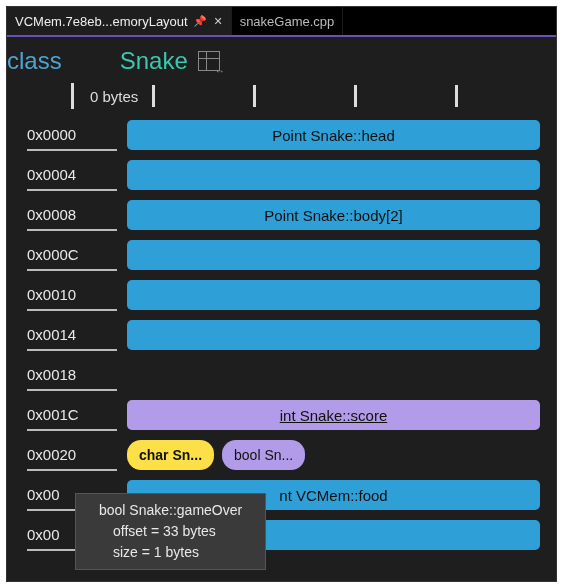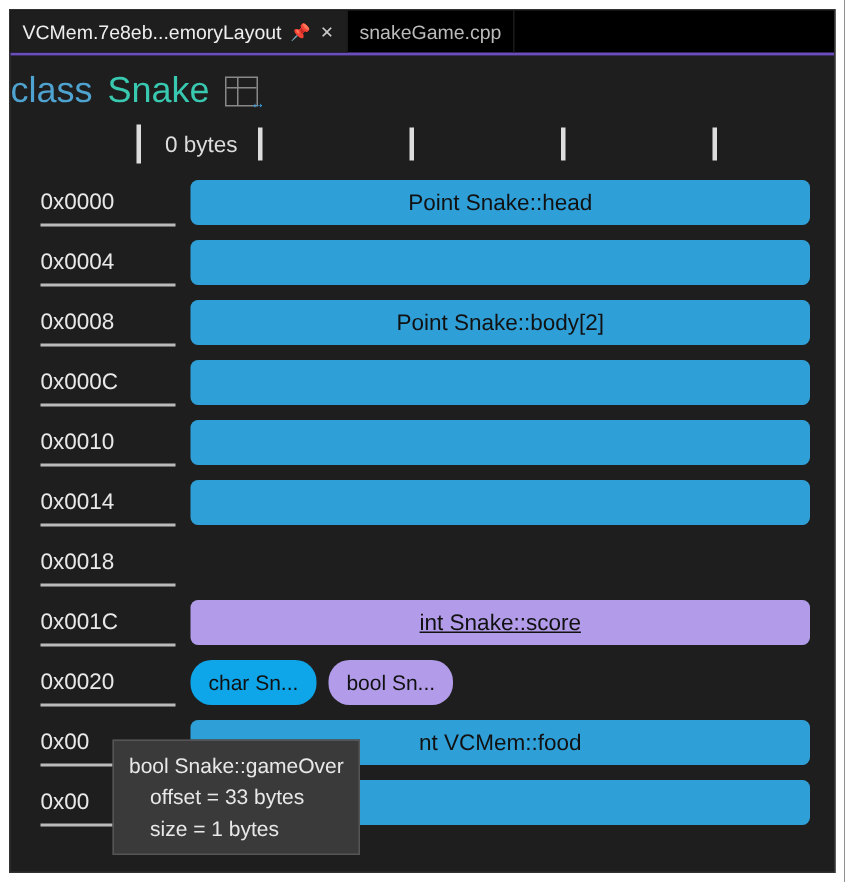--- a/index.html
+++ b/index.html
@@ -41,42 +41,42 @@
   .tab .pin, .tab .close { font-size: 11px; color: #ccc; }
   .title-row {
     display: flex;
     align-items: center;
     justify-content: flex-start;
     gap: 10px;
     padding: 10px 0 6px 0;
     font-size: 24px;
   }
   .kw { color: #4fa3d1; font-weight: 400; }
-  .cls { color: #38c9b0; font-weight: 400; }
+  .cls { color: #38c9b0; font-weight: 400; margin-left: 48px; }
   .grid-icon {
     width: 22px; height: 20px;
     border: 1px solid #888;
     position: relative;
   }
   .grid-icon::before, .grid-icon::after {
     content: "";
     position: absolute;
     background: #888;
   }
   .grid-icon::before { left: 7px; top: 0; width: 1px; height: 100%; }
   .grid-icon::after { left: 0; top: 6px; width: 100%; height: 1px; }
   .grid-arrows {
     position: absolute; right: -6px; bottom: -5px;
     color: #3aa0e0; font-size: 10px; font-weight: bold;
   }
   .ruler {
     display: flex;
     align-items: center;
     height: 30px;
-    margin-left: 84px;
+    margin-left: 64px;
     color: #ddd;
     font-size: 15px;
     gap: 14px;
   }
   .tick {
     width: 3px; height: 22px; background: #ddd;
   }
   .tick.long { height: 26px; }
   .ruler-label { padding-left: 2px; }
   .rows {
@@ -120,31 +120,31 @@
   .chip {
     height: 30px;
     border-radius: 14px;
     padding: 0 12px;
     display: flex;
     align-items: center;
     font-size: 14px;
     color: #111;
     white-space: nowrap;
   }
-  .chip.blue { background: #0ea5e9; }
+  .chip.blue { background: #fde047; font-weight: bold; }
   .chip.purple { background: #b29be8; }
   .tooltip {
     position: absolute;
     left: 68px;
     top: 486px;
     background: #3a3a3a;
     border: 1px solid #555;
     color: #e8e8e8;
     font-size: 14px;
-    padding: 6px 10px;
+    padding: 6px 23px;
     line-height: 1.5;
     z-index: 10;
   }
 </style>
 </head>
 <body>
 
 <div class="window">
 
   <div class="tabbar">

